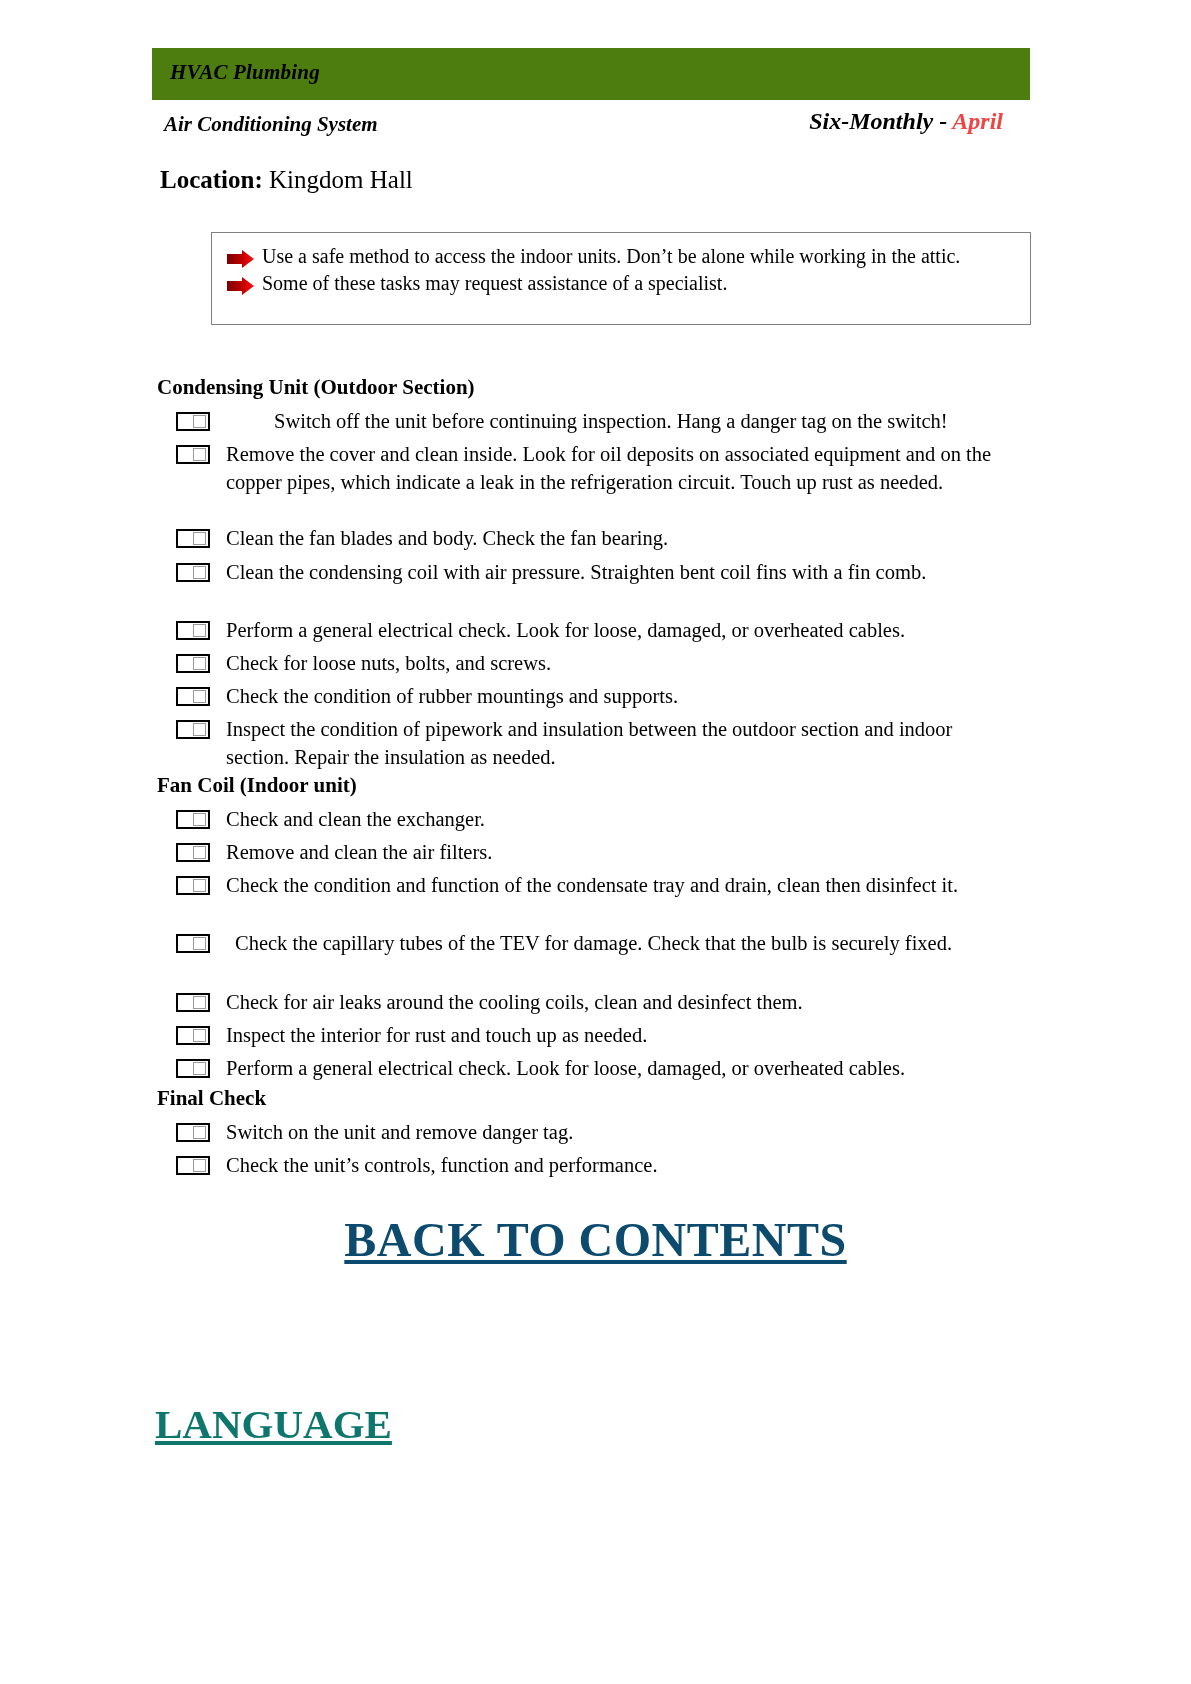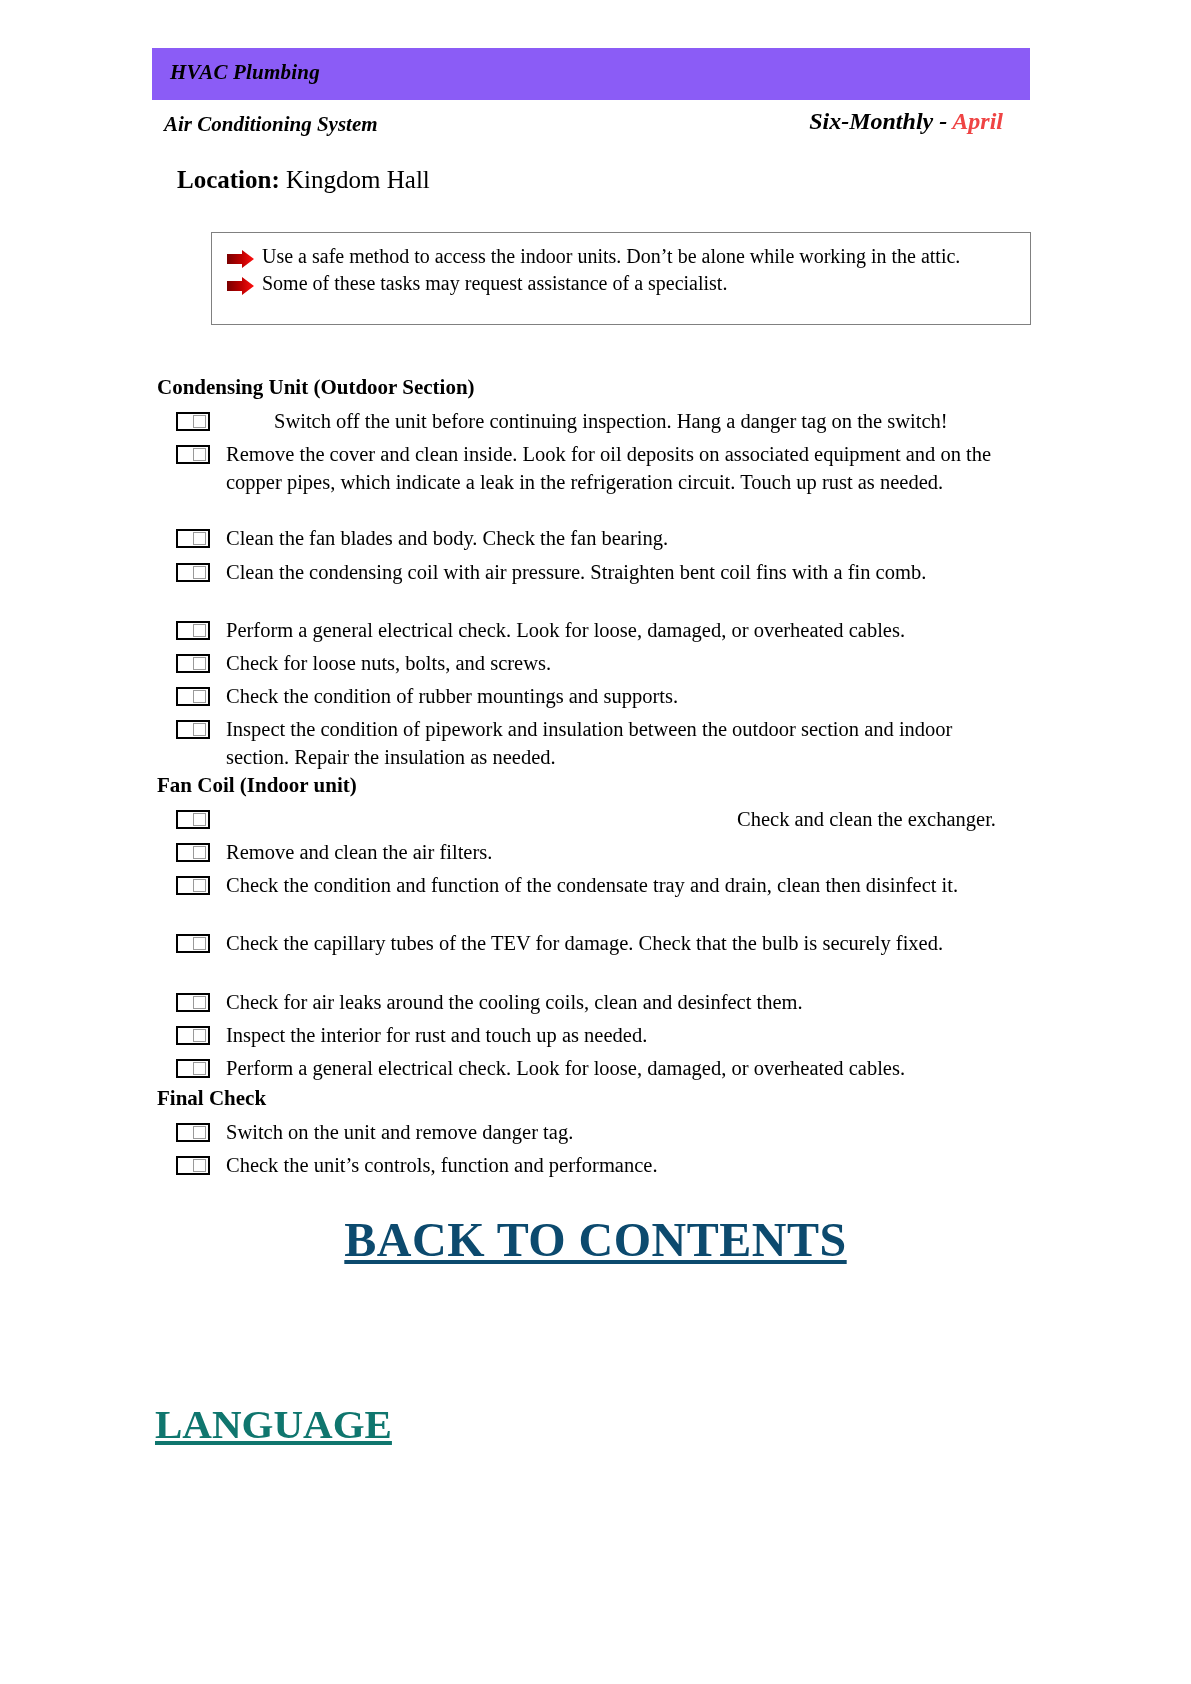--- a/index.html
+++ b/index.html
@@ -23,21 +23,21 @@
     height: 1684px;
   }
 
   
   .header-band {
     position: absolute;
     left: 152px;
     top: 48px;
     width: 878px;
     height: 52px;
-    background: #8b5cf6;
+    background: #4d7c0f;
   }
   .header-band-text {
     position: absolute;
     left: 18px;
     top: 12px;
     font-style: italic;
     font-weight: bold;
     font-size: 21px;
     letter-spacing: .2px;
     white-space: nowrap;
@@ -69,21 +69,21 @@
     font-size: 24px;
     white-space: nowrap;
   }
   .doc-period .month {
     color: #ef4444;
   }
 
   
   .location-line {
     position: absolute;
-    left: 177px;
+    left: 160px;
     top: 166px;
     font-size: 25px;
     white-space: nowrap;
   }
   .location-label {
     font-weight: bold;
   }
   .location-value {
     font-weight: normal;
   }
@@ -284,42 +284,42 @@
 
   <div class="check-item" style="top:683px; width:820px;">
     <span class="check-box">
         <span class="inner"></span>
       </span>
     <span class="check-text">Check the condition of rubber mountings and supports.</span>
   </div>
 
   <div class="section-heading" style="top:773px">Fan Coil (Indoor unit)</div>
 
-  <div class="check-item" style="top:806px; width:820px;text-align:right;">
+  <div class="check-item" style="top:806px; width:820px;">
     <span class="check-box">
         <span class="inner"></span>
       </span>
     <span class="check-text">Check and clean the exchanger.</span>
   </div>
 
   <div class="check-item" style="top:839px; width:820px;">
     <span class="check-box">
         <span class="inner"></span>
       </span>
     <span class="check-text">Remove and clean the air filters.</span>
   </div>
 
   <div class="check-item" style="top:872px; width:790px;">
     <span class="check-box">
         <span class="inner"></span>
       </span>
     <span class="check-text">Check the condition and function of the condensate tray and drain, clean then disinfect it.</span>
   </div>
 
-  <div class="check-item" style="top:930px; width:820px;">
+  <div class="check-item" style="top:930px; width:820px;padding-left:9px;">
     <span class="check-box">
         <span class="inner"></span>
       </span>
     <span class="check-text">Check the capillary tubes of the TEV for damage.  Check that the bulb is securely fixed.</span>
   </div>
 
   <div class="check-item" style="top:989px; width:820px;">
     <span class="check-box">
         <span class="inner"></span>
       </span>

